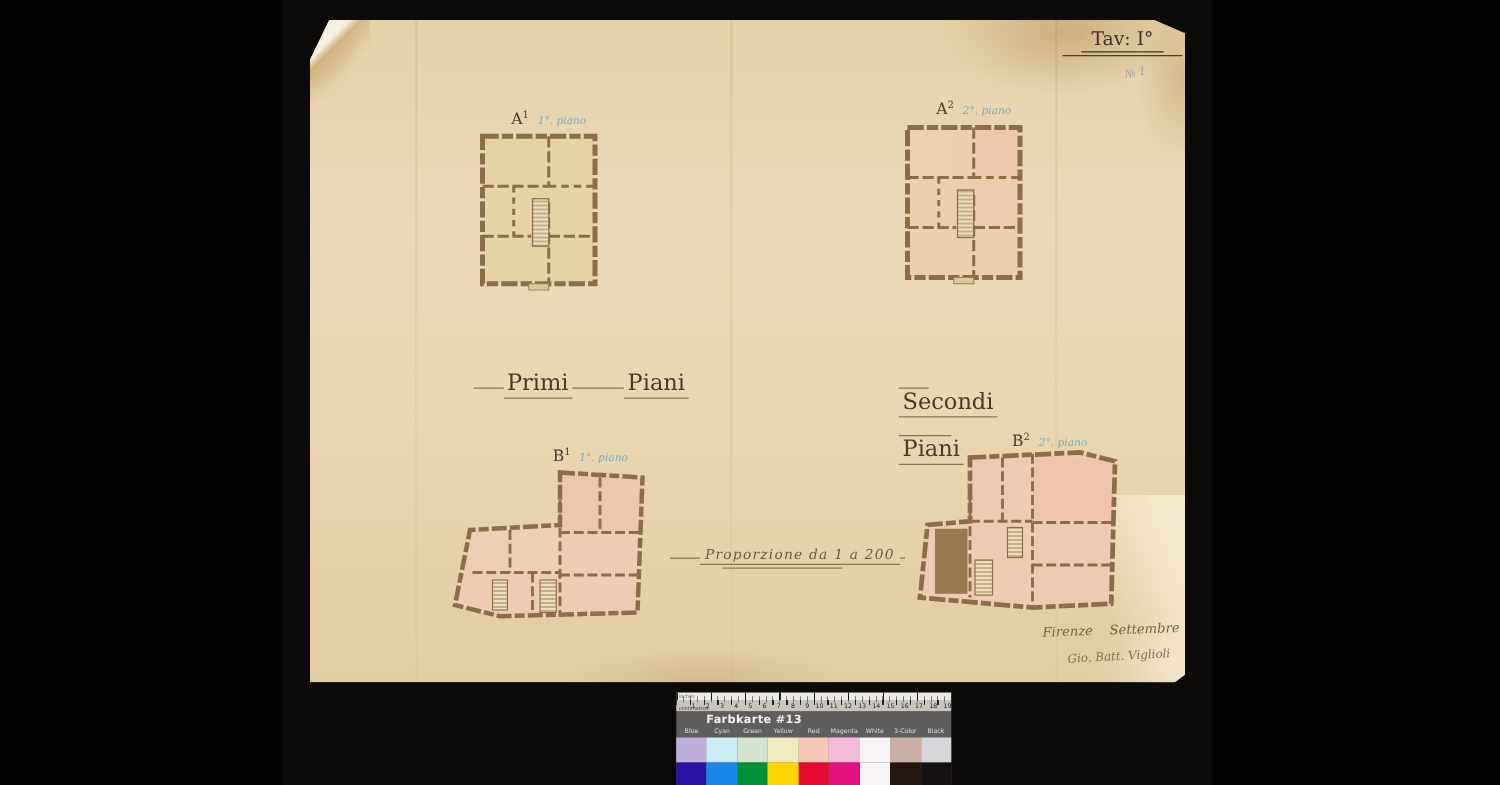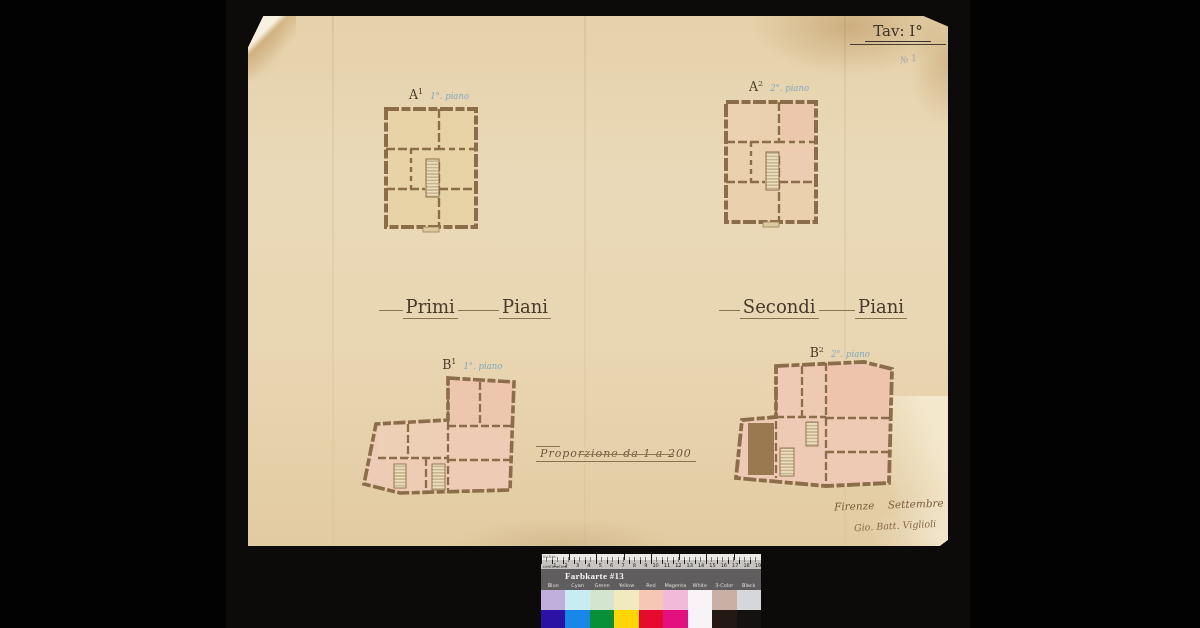--- a/index.html
+++ b/index.html
@@ -43,27 +43,27 @@
   .pl-floor{font-size:8.5px;color:#6fa2be;font-style:italic;margin-left:7px;opacity:.85;}
   .plan-a1{left:133px;top:86px;}
   .plan-a2{left:473px;top:78px;}
   .plan-d {left:332px;top:228px;}
   .plan-b1{left:112px;top:356px;}
   .plan-b2{left:458px;top:344px;}
 
   .group-label{position:absolute;display:flex;align-items:flex-start;
                font-size:18px;color:#4a3a2c;}
   .gl-left{left:131px;top:280px;width:172px;}
-  .gl-right{left:471px;top:280px;width:188px;}
+  .gl-right{left:471px;top:280px;width:188px;flex-direction:column;}
   .gl-word{border-bottom:1px solid #8a7450;padding:0 3px 1px;}
   .rule{border-bottom:1px solid #8a7450;height:14px;}
   .rule.lead{width:24px}.rule.mid{width:42px}.rule.tail{flex:1}
 
   .scale-note{position:absolute;left:288px;top:416px;width:188px;display:flex;
-              align-items:baseline;font-size:11px;font-style:italic;color:#6d5a40;flex-direction:column;}
+              align-items:baseline;font-size:11px;font-style:italic;color:#6d5a40;}
   .scale-note .gl-word{border-bottom:1px solid #8a7450;padding:0 4px 1px;letter-spacing:1px;}
   .scale-rule2{position:absolute;left:330px;top:438px;width:96px;border-bottom:1px solid #907a55;}
 
   .date-note{position:absolute;left:586px;top:482px;font-size:10.5px;font-style:italic;
              color:#7c5f3e;transform:rotate(-2deg);white-space:pre;}
   .sig{position:absolute;left:606px;top:504px;font-size:9.5px;font-style:italic;
        color:#8a6a48;transform:rotate(-3deg);}
 
   
   .card{position:absolute;left:541px;top:554px;width:220px;
@@ -76,21 +76,21 @@
   .ruler-cm{position:relative;height:9px;background:#c8c5c0;
     background-image:
       repeating-linear-gradient(90deg,rgba(10,10,10,.85) 0 1px,transparent 1px 11px),
       repeating-linear-gradient(90deg,rgba(10,10,10,.45) 0 .8px,transparent .8px 5.5px);
     background-size:100% 45%,100% 25%;background-repeat:repeat-x;background-position:0 0,0 0;}
   .ruler-lbl{position:absolute;left:2px;top:1px;font-size:4px;line-height:1;color:#666;}
   .ruler-lbl2{position:absolute;left:2px;bottom:0;font-size:4px;line-height:1;color:#333;z-index:2;}
   .cm-nums{position:absolute;left:4px;right:0;top:3px;display:flex;}
   .cm-num{flex:1;font-size:5px;line-height:1;color:#222;text-align:right;}
   .card-body{background:#5f5d5e;padding-top:2px;}
-  .card-title{color:#f2f1f1;font-weight:bold;font-size:9px;padding-left:24px;letter-spacing:.3px;font-family:Liberation Serif, serif;}
+  .card-title{color:#f2f1f1;font-weight:bold;font-size:9px;padding-left:24px;letter-spacing:.3px;}
   .card-labels{display:flex;padding:1px 0 2px;}
   .card-label{flex:1;font-size:5px;line-height:1.2;color:#dedcdc;text-align:center;overflow:hidden;}
   .row-pastel{display:flex;height:20px;}
   .row-solid{display:flex;height:23px;}
   .swatch-pastel,.swatch-solid{flex:1;}
 </style>
 </head>
 <body>
 
 <svg width="0" height="0" style="position:absolute">

